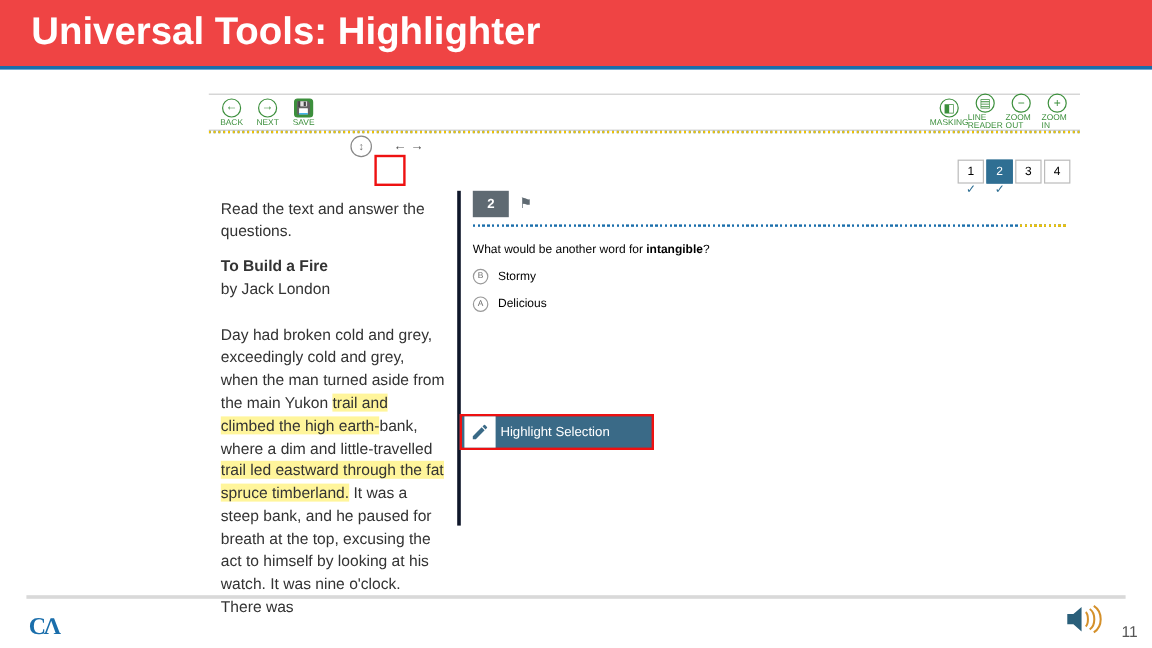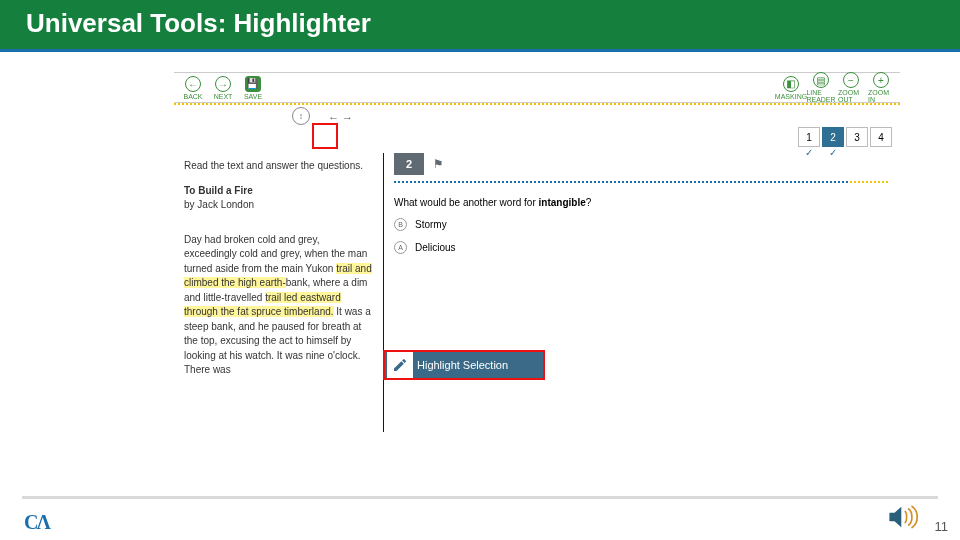--- a/index.html
+++ b/index.html
@@ -1,52 +1,52 @@
 <!DOCTYPE html>
 <html><head>
 <meta charset="utf-8">
 <style>
   * { box-sizing: border-box; margin: 0; padding: 0; }
   body { width: 960px; height: 540px; font-family: Arial, sans-serif; background: #fff; overflow: hidden; position: relative; }
-  .title-bar { background: #15803d; color: #fff; padding: 8px 26px 10px; font-size: 26px; font-weight: bold; }
+  .title-bar { background: #ef4444; color: #fff; padding: 8px 26px 10px; font-size: 32px; font-weight: bold; }
   .title-underline { height: 3px; background: #1a6eab; }
   .stage { position: relative; width: 960px; height: 440px; }
   .screenshot { position: absolute; left: 174px; top: 20px; width: 726px; height: 360px; background:#fff; border-top:1px solid #ccc; }
   .main-toolbar { height:30px; border-bottom:1px solid #ccc; display:flex; align-items:center; padding:0 6px; gap:4px; font-size:7px; color:#3c8f3c; }
   .tb-btn { display:flex; flex-direction:column; align-items:center; gap:1px; width:26px; cursor:pointer; }
   .tb-ico { width:16px; height:16px; border:1.5px solid #3c8f3c; border-radius:50%; display:flex; align-items:center; justify-content:center; font-size:10px; color:#3c8f3c; }
   .tb-ico.sq { border-radius:3px; background:#3c8f3c; color:#fff; }
   .tb-spacer { flex:1; }
   .dotline { height:2px; background:linear-gradient(90deg,#f5c400 0 12%,#1a6eab 12% 100%); background-size:8px 2px; background-image:repeating-linear-gradient(90deg,#f5c400 0 2px,transparent 2px 4px),repeating-linear-gradient(90deg,#1a6eab 0 2px,transparent 2px 4px); position:relative; }
   .thin-tools { height:22px; display:flex; align-items:center; padding-left:118px; position:relative; }
   .red-box-top { position:absolute; left:138px; top:50px; width:26px; height:26px; border:2px solid #e11; z-index:5; }
   .expand-icon { width:18px; height:18px; border:1.2px solid #888; border-radius:50%; display:flex; align-items:center; justify-content:center; font-size:9px; color:#777; }
   .arrows { margin-left:18px; font-size:11px; color:#555; }
   .q-pager { position:absolute; right:8px; top:54px; display:flex; gap:2px; }
   .pg { width:22px; height:20px; border:1px solid #bbb; background:#fff; font-size:10px; display:flex; align-items:center; justify-content:center; position:relative; }
   .pg.active { background:#2f6f93; color:#fff; border-color:#2f6f93; }
   .pg .chk { position:absolute; bottom:-12px; left:6px; font-size:10px; color:#2f6f93; }
   .body-split { display:flex; position:absolute; top:80px; left:0; right:0; bottom:0; }
-  .left-pane { width:210px; padding:6px 10px 0 10px; font-size:10px; line-height:1.45; color:#333; border-right:1px solid #0f172a; }
+  .left-pane { width:210px; padding:6px 10px 0 10px; font-size:13px; line-height:1.45; color:#333; border-right:3px solid #0f172a; }
   .left-pane .instr { margin-bottom:10px; }
   .left-pane .ttl { font-weight:bold; margin-top:3px; }
   .left-pane .auth { margin-bottom:20px; }
   .hl { background:#fff59b; }
   .right-pane { flex:1; padding:0 10px; font-size:9.5px; }
   .q-box { width:30px; height:22px; background:#5f6a72; color:#fff; display:inline-flex; align-items:center; justify-content:center; font-weight:bold; font-size:11px; }
   .flag { display:inline-block; margin-left:6px; font-size:12px; color:#5f6a72; }
   .saved-bar { margin-top:4px; font-size:7.5px; color:#666; border-top:1px solid #ccc; border-bottom:1px solid #ccc; padding:2px 0; display:flex; gap:8px; }
   .r-dots { height:2px; margin-top:6px; background:repeating-linear-gradient(90deg,#1a6eab 0 2px,transparent 2px 4px); position:relative; }
   .r-dots::after { content:""; position:absolute; right:0; top:0; width:40px; height:2px; background:repeating-linear-gradient(90deg,#f5c400 0 2px,transparent 2px 4px);}
   .q-text { margin-top:14px; font-size:10px; }
   .q-text b { font-weight:bold;margin-top:25px; }
   .options { margin-top:10px; }
   .opt { display:flex; align-items:center; gap:8px; margin-bottom:10px; font-size:10px; }
   .opt .bub { width:13px; height:13px; border:1px solid #999; border-radius:50%; font-size:7px; display:flex; align-items:center; justify-content:center; color:#666; }
-  .context-menu { position:absolute; left:383px; top:298px; width:162px; background:#3a6a87; border:2px solid #e11; display:flex; align-items:center; height:30px; z-index:10; }
+  .context-menu { position:absolute; left:383px; top:287px; width:162px; background:#3a6a87; border:2px solid #e11; display:flex; align-items:center; height:30px; z-index:10; }
   .cm-ico { width:26px; height:26px; background:#fff; margin:0 4px 0 2px; display:flex; align-items:center; justify-content:center; }
   .cm-label { color:#fff; font-size:11px; }
   .pencil { width:16px; height:16px; }
   .footer { position:absolute; left:0; bottom:0; width:960px; height:44px; }
   .f-rule { height:3px; background:#d9d9d9; margin:0 22px; }
   .logo { position:absolute; left:24px; bottom:6px; font-family:Georgia, serif; font-size:20px; font-weight:bold; color:#1a6eab; letter-spacing:-2px; }
   .spk { position:absolute; right:40px; bottom:4px; }
   .pagen { position:absolute; right:12px; bottom:6px; font-size:13px; color:#555; }
   .snd-svg { width:34px; height:30px; }
 </style>

